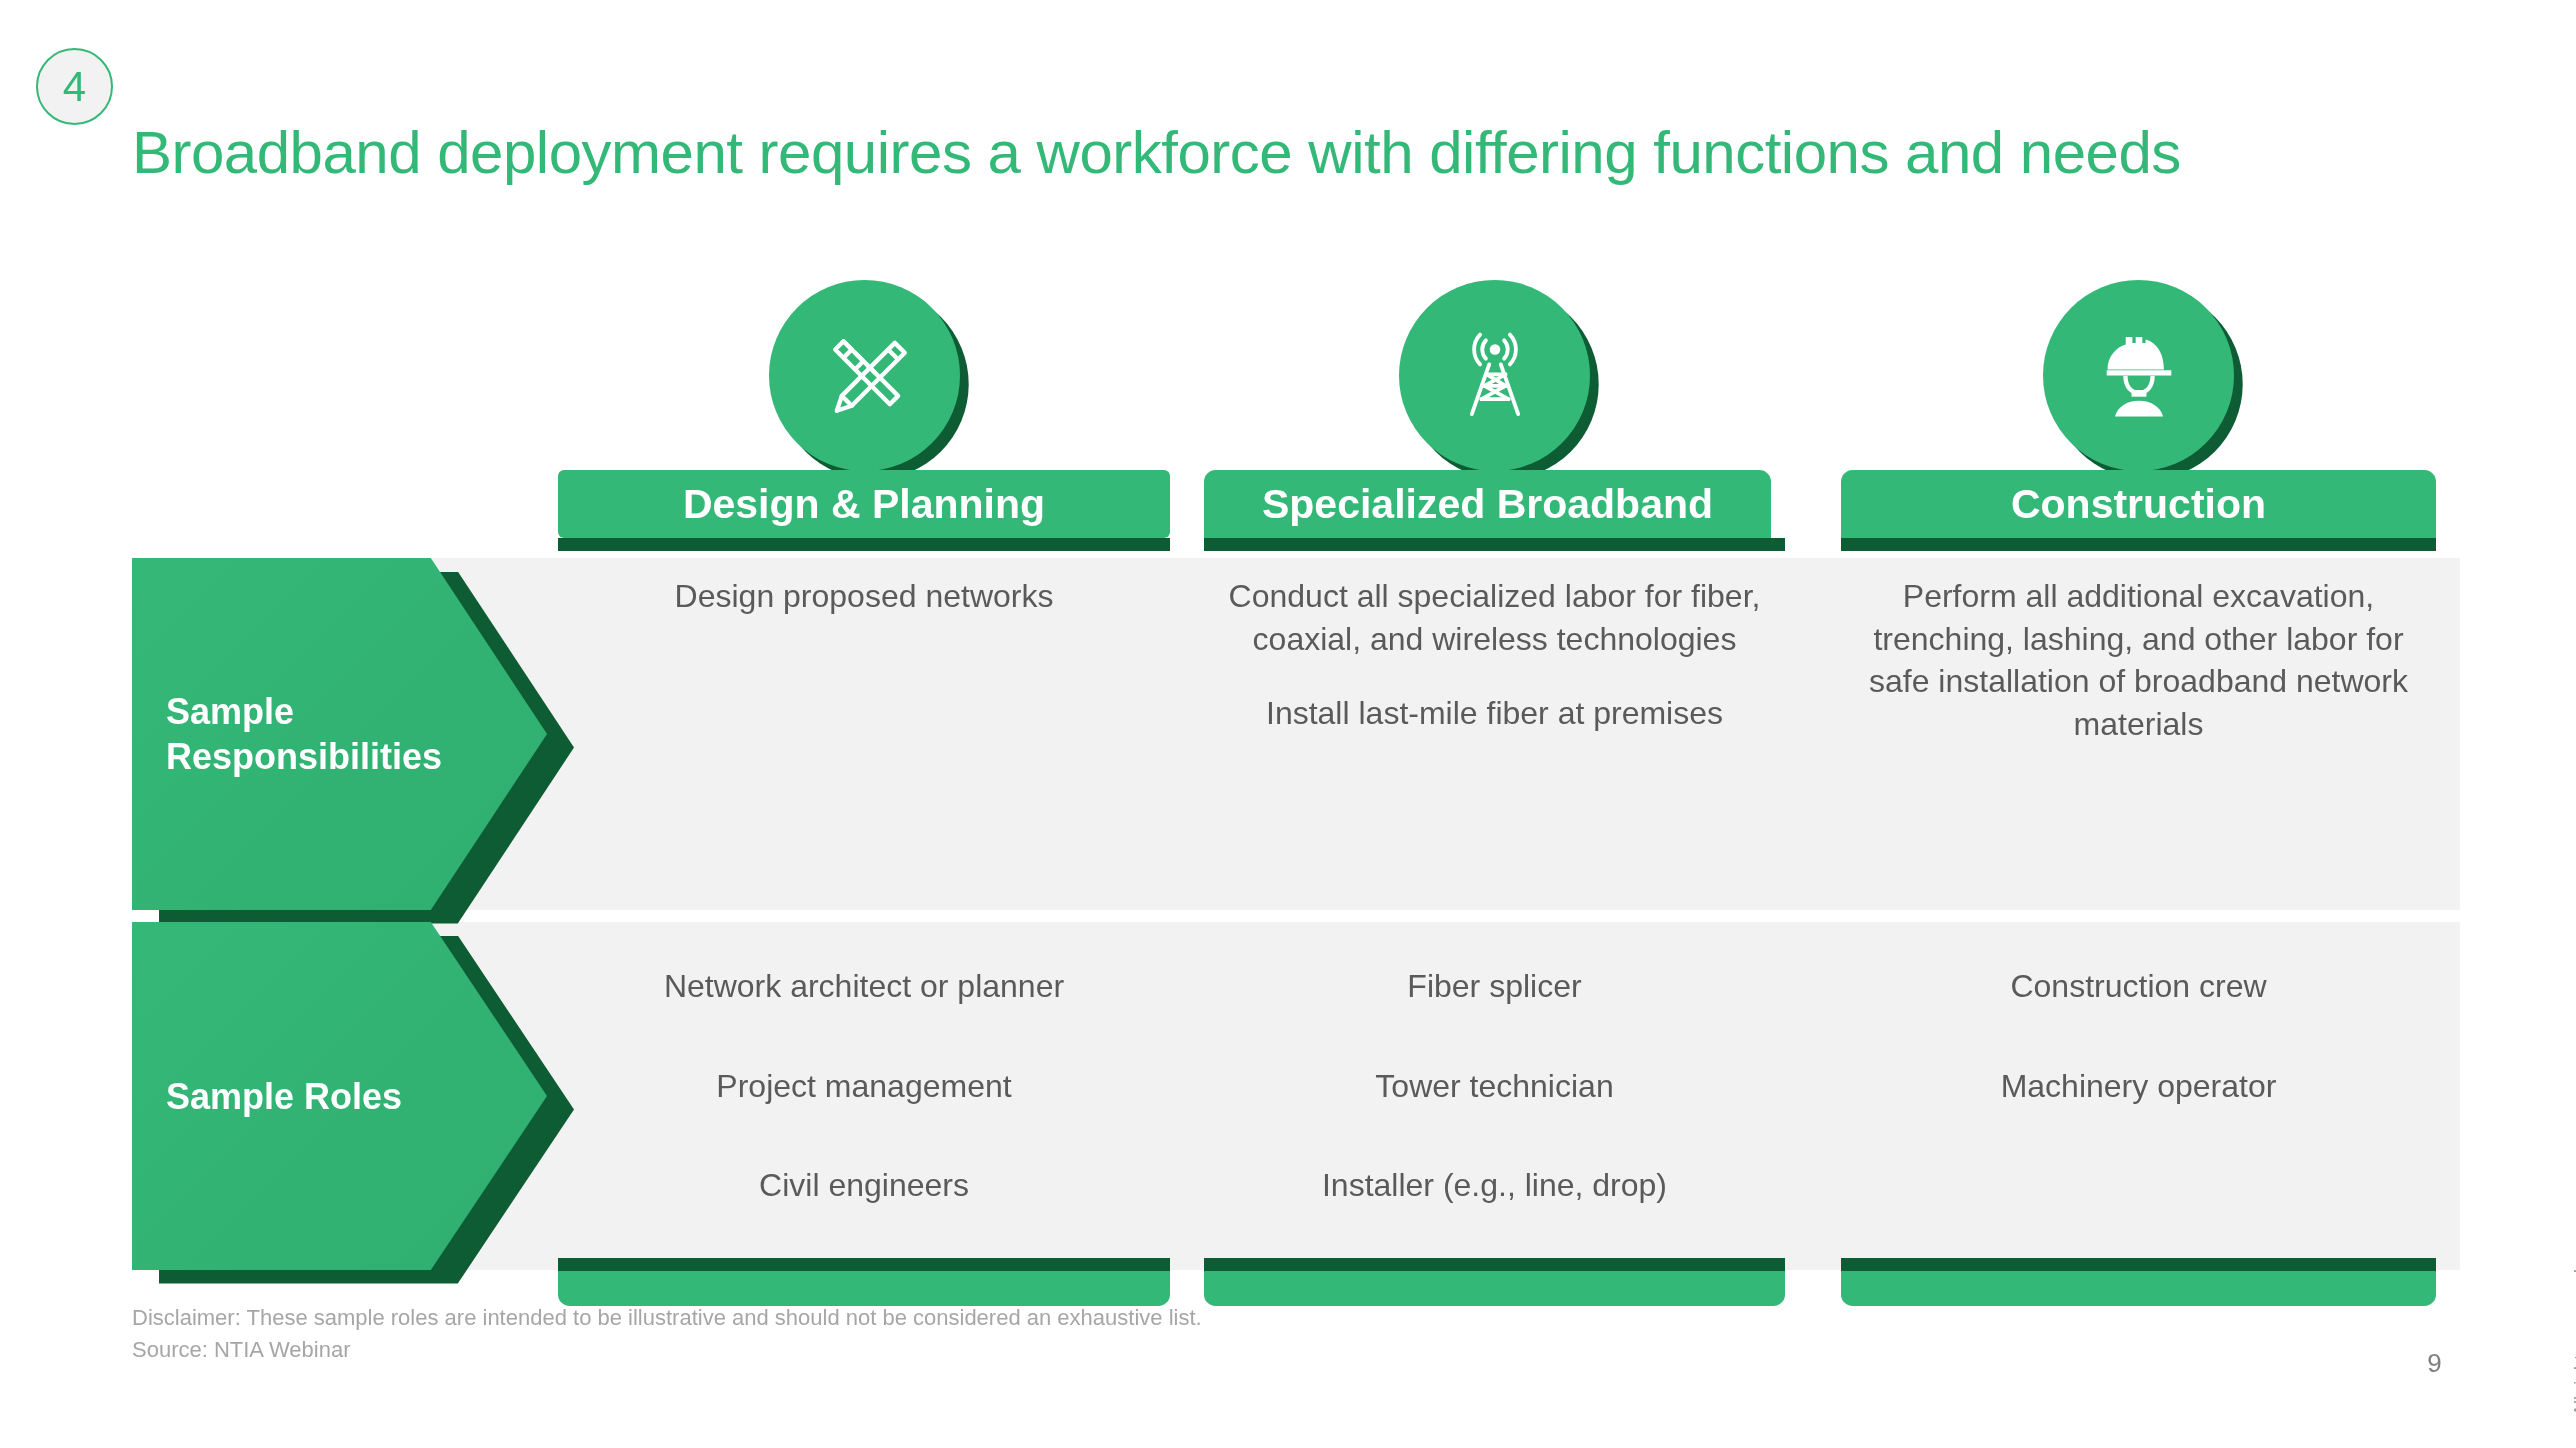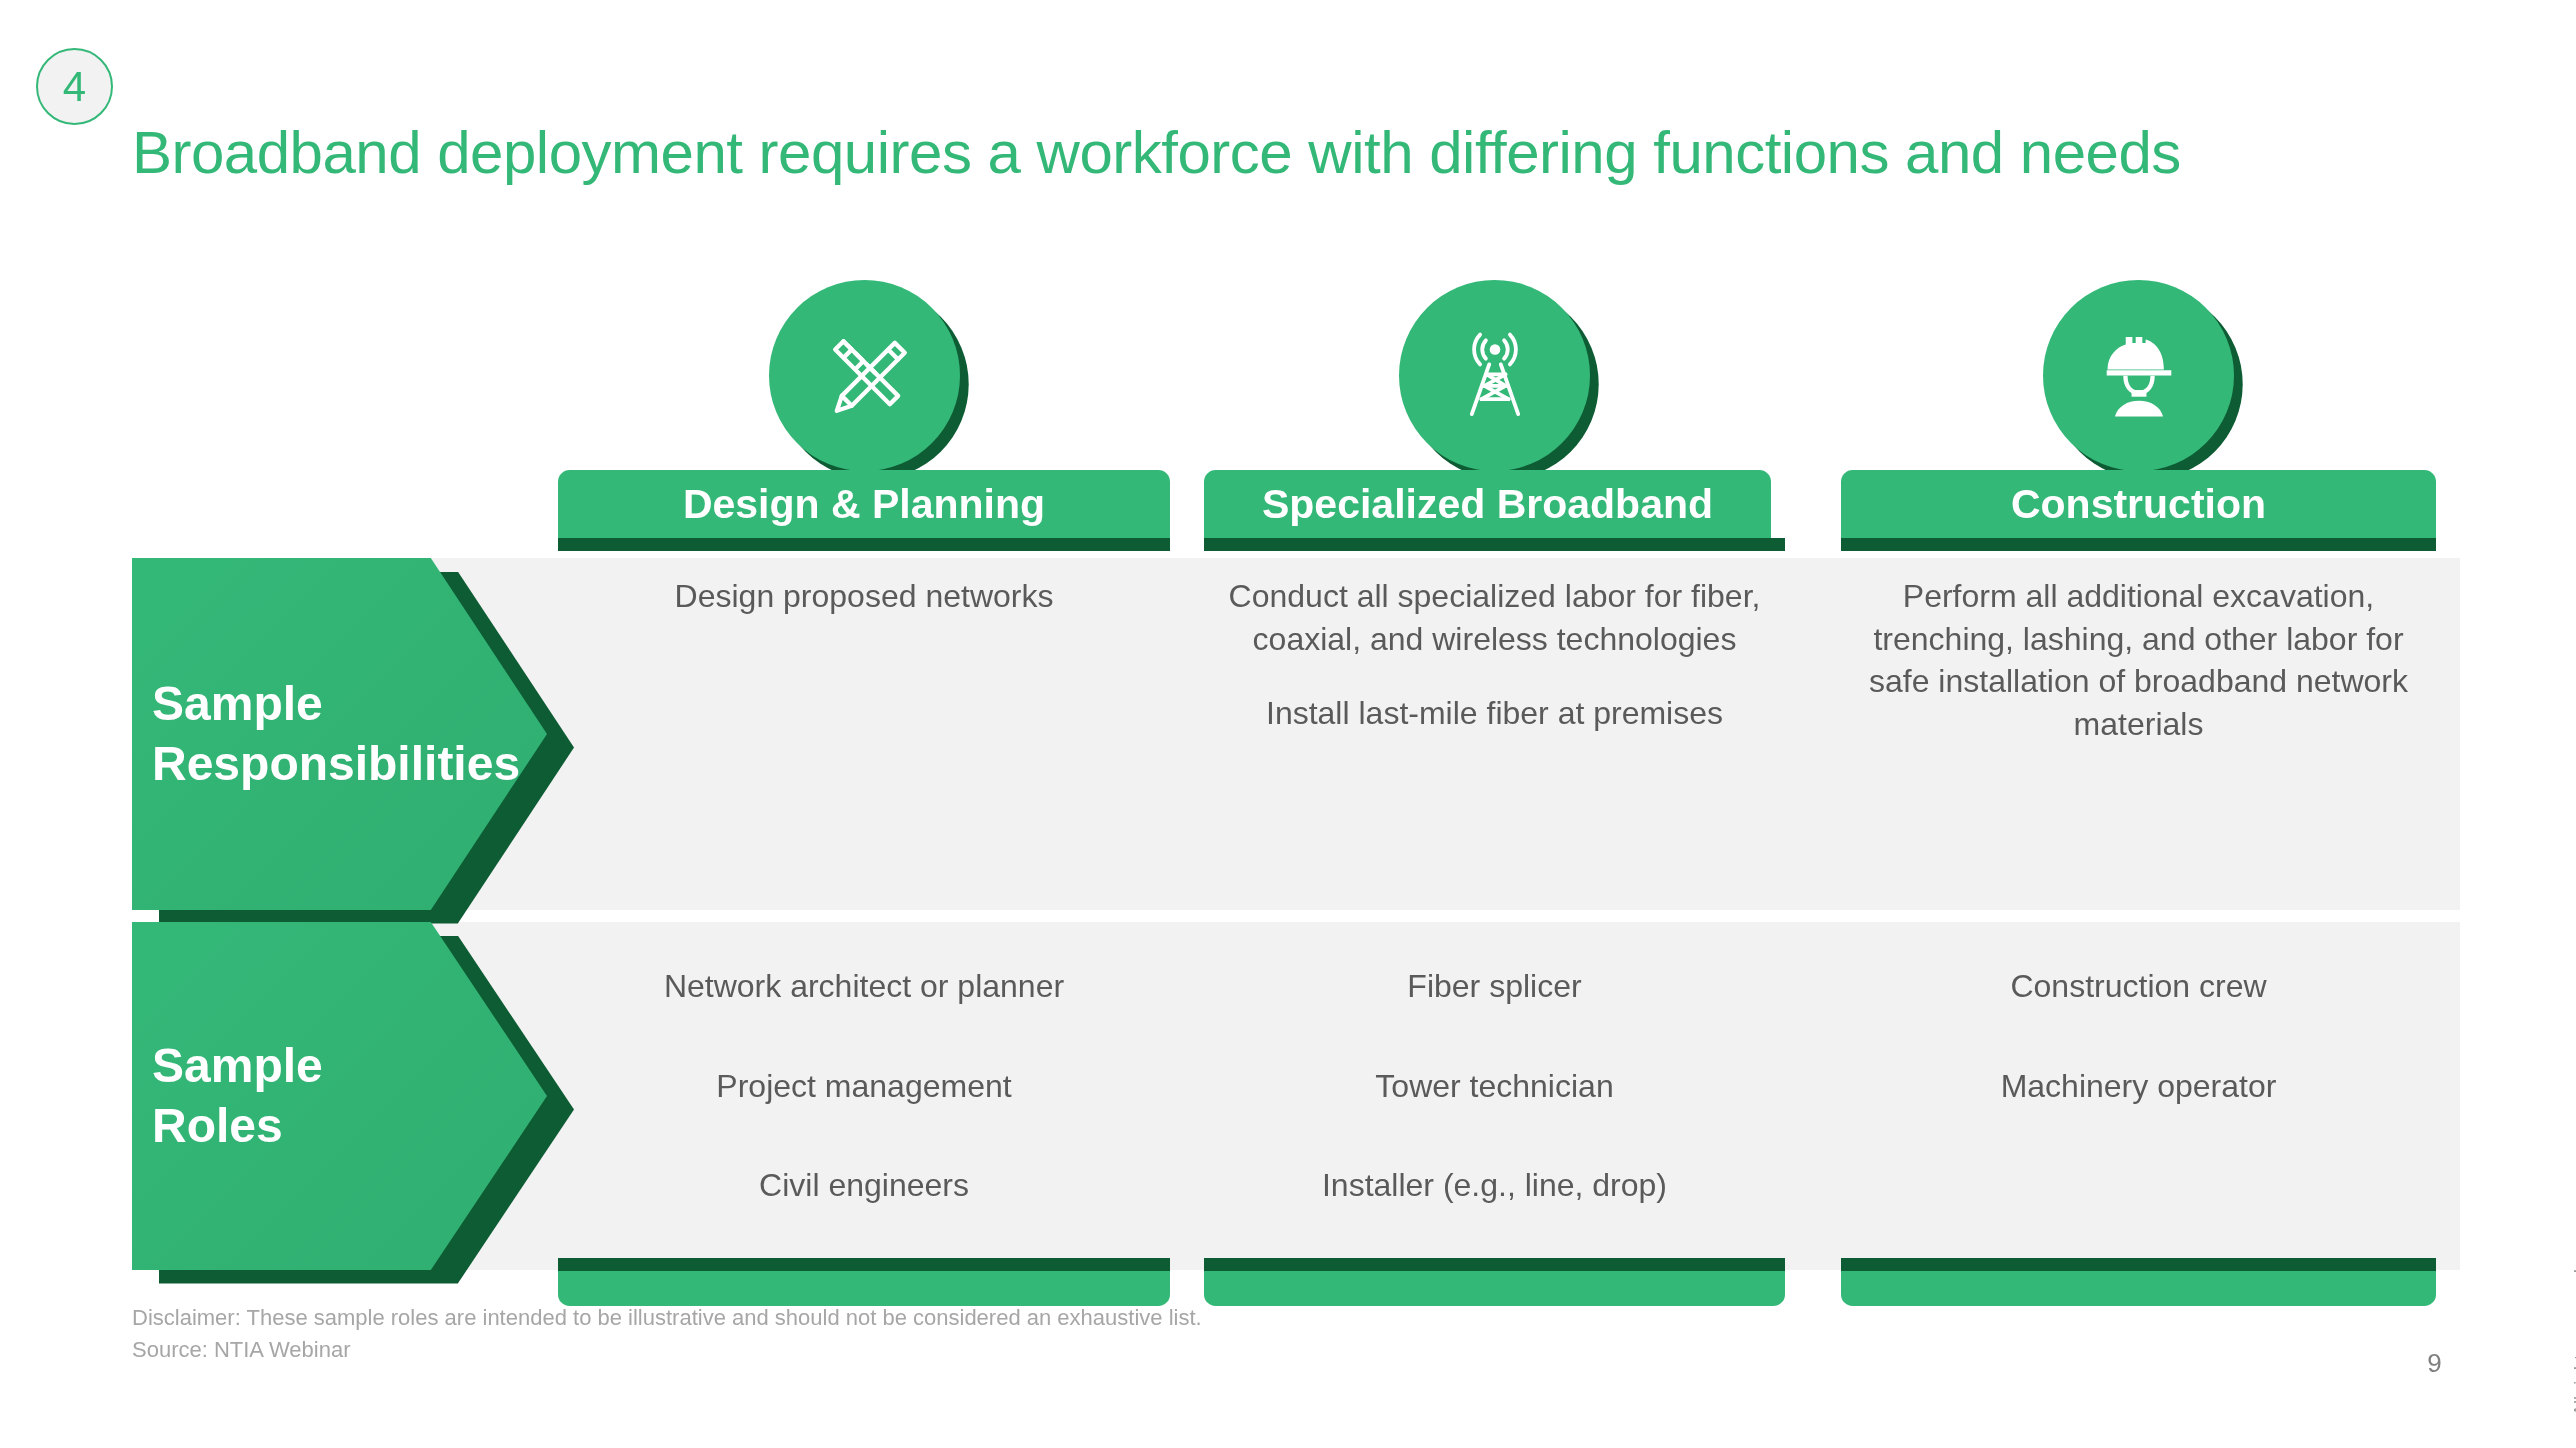--- a/index.html
+++ b/index.html
@@ -80,22 +80,22 @@
     background:#0d5c33;
     clip-path: polygon(0 0, 72% 0, 100% 50%, 72% 100%, 0 100%);
   }
   .chev{
     position:absolute; left:0; top:0; width:100%; height:100%;
     background:linear-gradient(135deg,#34b878 0%,#2fae70 100%);
     clip-path: polygon(0 0, 72% 0, 100% 50%, 72% 100%, 0 100%);
     display:flex; align-items:center;
   }
   .chev-label{
-    color:#ffffff; font-size:48px; font-weight:bold; line-height:1.25;
-    padding-left:20px; max-width:78%;
+    color:#ffffff; font-size:36px; font-weight:bold; line-height:1.25;
+    padding-left:34px; max-width:78%;
     font-family:"Liberation Sans", sans-serif;
   }
 
   
   .cell{
     position:absolute; color:#5a5a5a; text-align:center;
     font-size:32px; line-height:1.33;
     font-family:"Liberation Sans", sans-serif;
   }
   .cell p{ margin:0 0 32px 0; }
@@ -143,21 +143,21 @@
 <div class="col col-0">
   <div class="icon-circle" style="left:211px;">
     <svg viewBox="0 0 64 64" fill="none" stroke="#ffffff" stroke-width="2.6" stroke-linejoin="round" stroke-linecap="round">
       <path d="M14 16 L19 11 L52 44 L47 49 Z"></path>
       <path d="M19 11 L24 16 M24 16 L20 20 M26 18 L31 23 M31 23 L27 27 M33 25 L38 30"></path>
       <path d="M50 12 L56 18 L24 50 L15 53 L18 44 Z"></path>
       <path d="M46 16 L52 22"></path>
       <path d="M18 44 L24 50"></path>
     </svg>
   </div>
-  <div class="col-head" style="left:0; width:612px;">Design &amp; Planning</div>
+  <div class="col-head" style="left:0; width:612px;border-radius:6px;">Design &amp; Planning</div>
   <div class="col-headbar" style="left:0; width:612px;"></div>
   <div class="col-footbar-dark" style="left:0; width:612px;"></div>
   <div class="col-footbar" style="left:0; width:612px;"></div>
 </div>
 
 <div class="col col-1">
   <div class="icon-circle" style="left:195px;">
     <svg viewBox="0 0 64 64" fill="none" stroke="#ffffff" stroke-width="2.3" stroke-linejoin="round" stroke-linecap="round">
       <circle cx="32" cy="16" r="3.2" fill="#ffffff" stroke="none"></circle>
       <path d="M26.5 10.5a8 8 0 0 0 0 11"></path>

